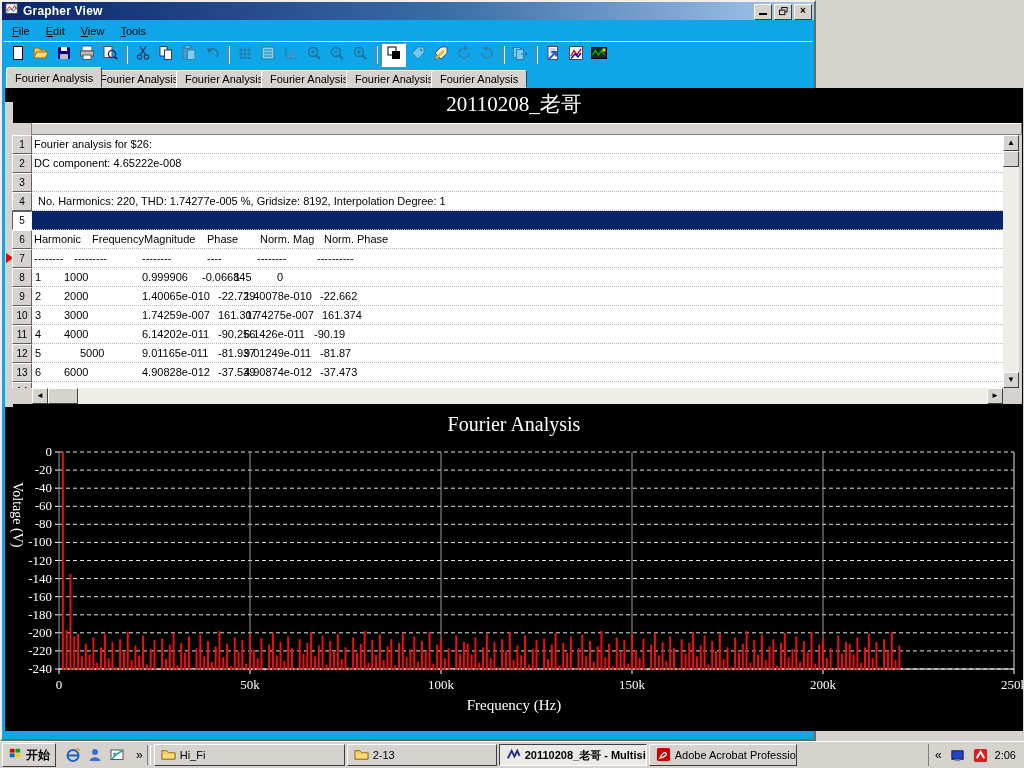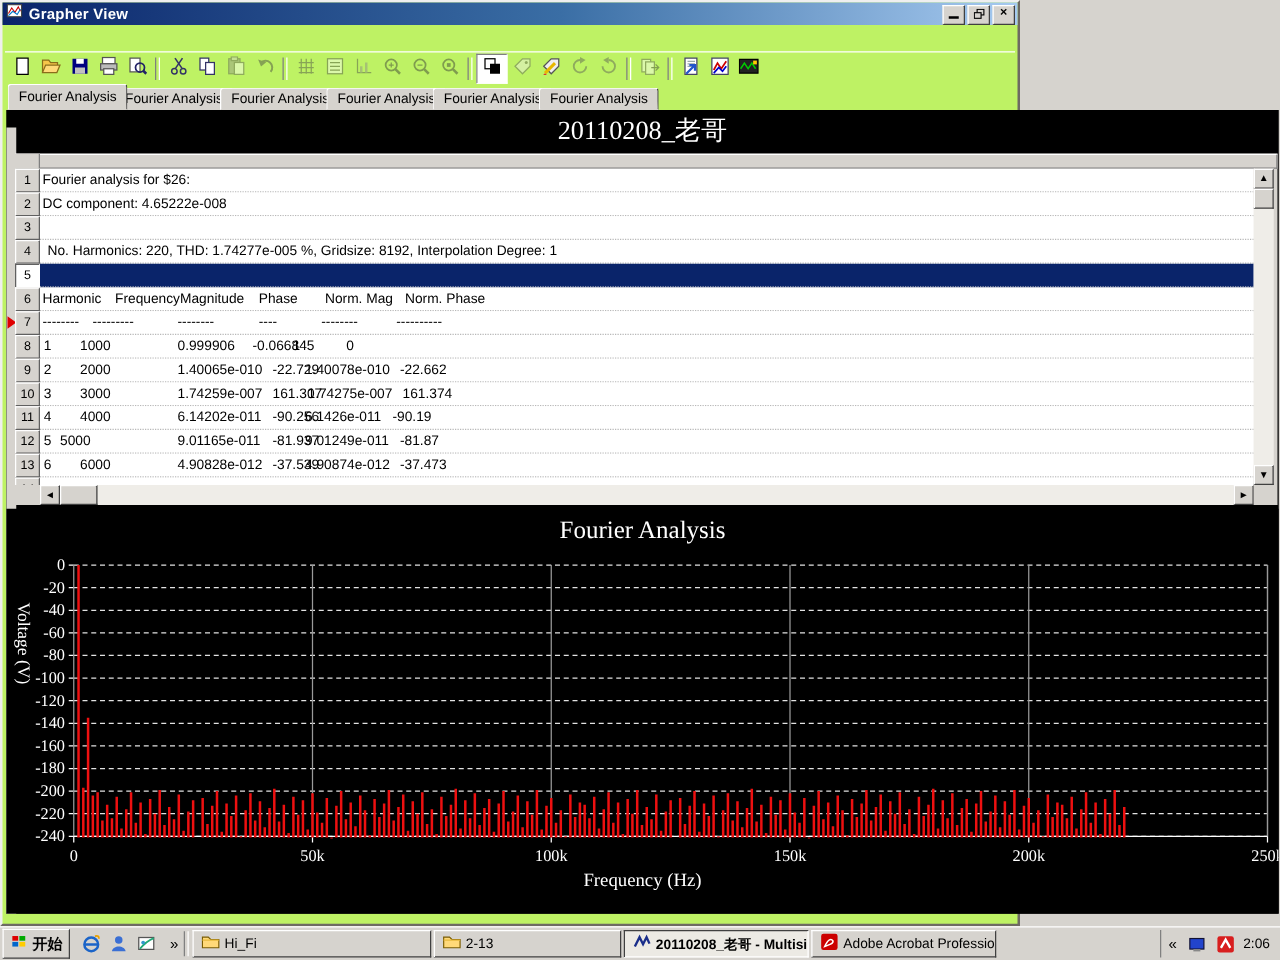--- a/index.html
+++ b/index.html
@@ -1,19 +1,19 @@
 <!DOCTYPE html>
 <html><head>
 <meta charset="utf-8">
 <style>
   html,body{margin:0;padding:0;width:1024px;height:768px;overflow:hidden;
     font-family:"Liberation Sans",sans-serif;background:#000;}
   .screen{position:relative;width:1024px;height:768px;background:#d6d3ce;}
   
-  .window{position:absolute;left:0;top:0;width:816px;height:741px;background:#bef264;
+  .window{position:absolute;left:0;top:0;width:816px;height:741px;background:#0ea5e9;
     border-left:2px solid #efefef;border-top:2px solid #efefef;
     border-right:2px solid #6e6a63;border-bottom:2px solid #6e6a63;box-sizing:border-box;}
   .titlebar{position:absolute;left:0;top:0;right:0;height:18px;
     background:linear-gradient(to right,#0a246a,#3a6ea5 55%,#a6caf0);
     display:flex;align-items:center;padding-left:3px;color:#fff;}
   .titlebar .ttext{font-size:12px;font-weight:bold;margin-left:4px;letter-spacing:.2px;}
   .winbtns{position:absolute;right:2px;top:2px;display:flex;gap:2px;}
   .wbtn{width:16px;height:14px;background:#d6d3ce;border:1px solid;
     border-color:#fff #404040 #404040 #fff;font-size:10px;line-height:12px;text-align:center;
     font-weight:bold;color:#000;}
@@ -119,20 +119,26 @@
         <span class="wbtn">
             <svg width="9" height="9" viewBox="0 0 10 10">
               <rect x="3" y="0.5" width="6" height="5" fill="none" stroke="#000"></rect>
               <rect x="0.5" y="3.5" width="6" height="5" fill="#d6d3ce" stroke="#000"></rect>
             </svg>
           </span>
         <span class="wbtn">×</span>
       </span>
     </div>
 
+    <div class="menubar">
+        <div class="menuitem"><u>F</u>ile</div>
+        <div class="menuitem"><u>E</u>dit</div>
+        <div class="menuitem"><u>V</u>iew</div>
+        <div class="menuitem"><u>T</u>ools</div>
+      </div>
     <div class="toolbar">
         <div class="toolbtn">
           <span><svg width="16" height="16" viewBox="0 0 16 16">
               <rect x="3.5" y="1.5" width="9" height="13" fill="#fff" stroke="#000"></rect>
             </svg></span>
         </div>
         <div class="toolbtn">
           <span><svg width="16" height="16" viewBox="0 0 16 16">
               <path d="M1 13 V3 H6 L7.5 5 H13 V7" fill="#f6c64a" stroke="#8a6d1a"></path>
               <path d="M1 13 L3.5 7 H15 L12.5 13 Z" fill="#ffd978" stroke="#8a6d1a"></path>
@@ -398,21 +404,21 @@
                 <span class="cell" style="left: 110px;">6.14202e-011</span>
                 <span class="cell" style="left: 186px;">-90.256</span>
                 <span class="cell" style="left: 212px;">6.1426e-011</span>
                 <span class="cell" style="left: 282px;">-90.19</span>
               </div>
             </div>
             <div class="trow">
               <div class="rownum">12</div>
               <div class="rcells">
                 <span class="cell" style="left: 3px;">5</span>
-                <span class="cell" style="left: 16px;">5000</span>
+                <span class="cell" style="left: 48px;">5000</span>
                 <span class="cell" style="left: 110px; text-align: right;">9.01165e-011</span>
                 <span class="cell" style="left: 186px;">-81.937</span>
                 <span class="cell" style="left: 212px;">9.01249e-011</span>
                 <span class="cell" style="left: 288px;">-81.87</span>
               </div>
             </div>
             <div class="trow">
               <div class="rownum">13</div>
               <div class="rcells">
                 <span class="cell" style="left: 3px;">6</span>

